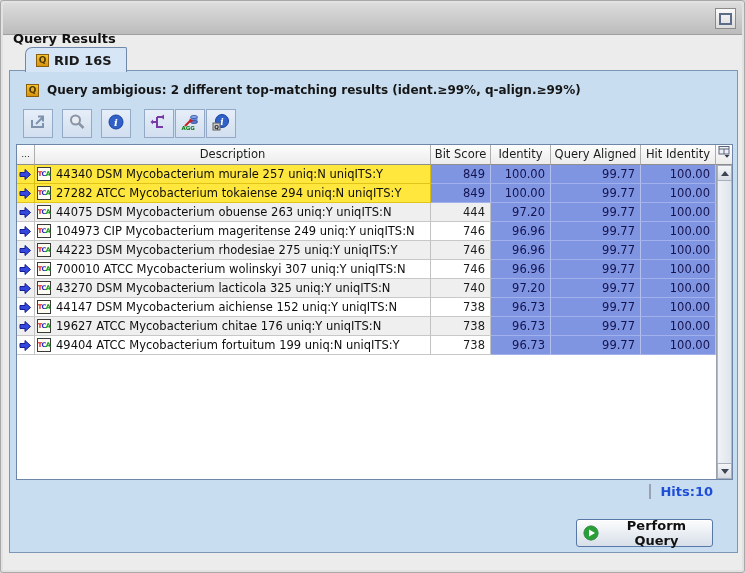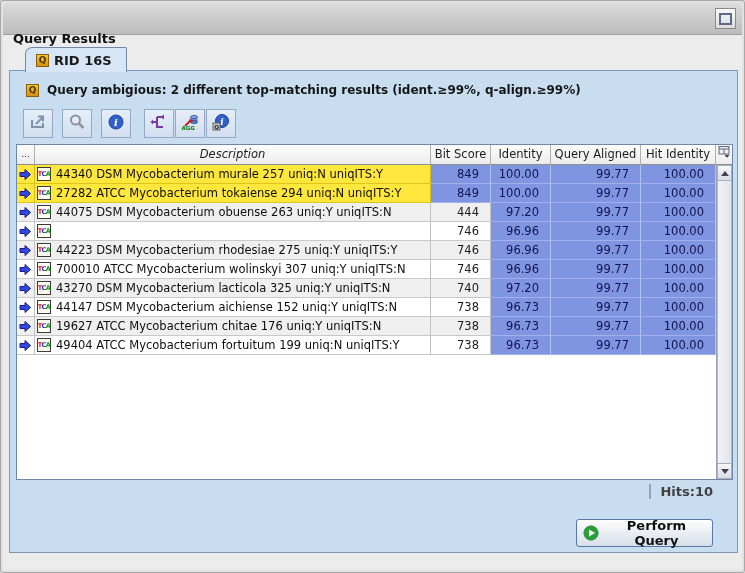--- a/index.html
+++ b/index.html
@@ -40,60 +40,60 @@
   .tbtn.g2{margin-right:13px;}
   .tbtn.grp{margin-right:1px;}
   
   .tablewrap{position:absolute;left:6px;top:73px;width:717px;height:336px;
     background:#fff;border:1px solid #6e86a8;box-sizing:border-box;}
   .thead{display:flex;height:20px;background:#f5f5f5;}
   .hc{box-sizing:border-box;border-right:1px solid #aeaeae;border-bottom:1px solid #8e8e8e;
     font-size:11.5px;color:#1c1c1c;text-align:center;line-height:19px;
     overflow:hidden;white-space:nowrap;background:linear-gradient(#fdfdfd,#ececec);}
   .h0{width:18px;font-size:9px;}
-  .hdesc{width:396px;font-style:italic;}
+  .hdesc{width:396px;}
   .hnum{width:60px;}
   .hqa{width:90px;}
   .hha{width:75px;}
   .hcorner{width:16px;border-right:none;display:flex;align-items:center;justify-content:center;cursor:pointer;}
   .tbody{display:flex;height:314px;}
   .rows{width:699px;background:#fff;}
   .trow{display:flex;height:19px;box-sizing:border-box;cursor:default;}
   .c{box-sizing:border-box;height:19px;line-height:18px;border-right:1px solid #c2c2c2;
     border-bottom:1px solid #c8c8c8;overflow:hidden;white-space:nowrap;background:#fff;}
   .trow.stripe .c{background:#efefef;}
   .trow.sel .carrow,.trow.sel .cdesc{background:#ffe73e;border-bottom:1px solid #e0c418;border-right-color:#d8bc10;}
   .carrow{width:18px;display:flex;align-items:center;justify-content:center;}
   .cdesc{width:396px;display:flex;align-items:center;gap:5px;padding-left:2px;
     font-size:11.5px;color:#0e0e0e;}
   .tca{display:inline-flex;align-items:center;justify-content:center;width:14px;height:14px;
     background:#fffdf2;border:1px solid #3a3a3a;box-sizing:border-box;flex:none;}
   .tca i{font-style:normal;font-weight:bold;font-size:6.5px;letter-spacing:-0.5px;}
   .tca .b0{color:#d42020;}
   .tca .b1{color:#2828cc;}
   .tca .b2{color:#12a018;}
-  .cnum{width:60px;text-align:right;padding-right:11px;font-size:11.5px;color:#1c1c1c;}
+  .cnum{width:60px;text-align:right;padding-right:5px;font-size:11.5px;color:#1c1c1c;}
   .cnum.blue{background:#8095e2 !important;color:#13134e;
     border-right:1px solid #b4c1f0;border-bottom:1px solid #a2b0ec;}
   .cqa{width:90px;}
   .cha{width:75px;}
   
   .vscroll{width:16px;background:#e9e9e9;border-left:1px solid #9aa2ae;
     box-sizing:border-box;display:flex;flex-direction:column;}
   .sbtn{height:16px;background:linear-gradient(#f4f6f8,#d8dde4);border:1px solid #a8b0bc;
     box-sizing:border-box;display:flex;align-items:center;justify-content:center;cursor:pointer;}
   .tri-up{width:0;height:0;border-left:4px solid transparent;border-right:4px solid transparent;
     border-bottom:5px solid #3c4454;}
   .tri-down{width:0;height:0;border-left:4px solid transparent;border-right:4px solid transparent;
     border-top:5px solid #3c4454;}
   .sthumb{flex:1;background:linear-gradient(90deg,#f0f3f7,#dfe5ec);
     border:1px solid #b2bac6;border-top:none;border-bottom:none;box-sizing:border-box;cursor:grab;}
   
   .hits{position:absolute;top:413px;right:24px;display:flex;align-items:center;
-    font-size:13px;font-weight:bold;color:#404040;}
+    font-size:13px;font-weight:bold;color:#1d4ed8;}
   .hsep{display:inline-block;width:2px;height:15px;background:#98a2b2;margin-right:9px;}
   .hval{}
   .performbtn{position:absolute;top:448px;right:24px;width:137px;height:28px;
     background:linear-gradient(#fdfdfd,#d7dfe9);border:1px solid #5878a8;border-radius:3px;
     box-shadow:inset 0 1px 0 #fff;cursor:pointer;
     display:flex;align-items:center;justify-content:center;gap:8px;
     font-family:"DejaVu Sans","Liberation Sans",sans-serif;
     font-size:13px;font-weight:bold;color:#111;}
 </style>
 </head>
@@ -262,20 +262,21 @@
                 <svg width="13" height="13" viewBox="0 0 13 13">
                   <polygon points="1,4.5 6,4.5 6,1.5 11.5,6.5 6,11.5 6,8.5 1,8.5" fill="#3448e0" stroke="#141c90" stroke-width="1"></polygon>
                 </svg>
               </div>
               <div class="c cdesc">
                 <span class="tca">
                   <i class="b0">T</i>
                   <i class="b1">C</i>
                   <i class="b2">A</i>
                 </span>
+                <span class="dtxt">104973 CIP Mycobacterium mageritense 249 uniq:Y uniqITS:N</span>
               </div>
               <div class="c cnum">746</div>
               <div class="c cnum blue">96.96</div>
               <div class="c cnum blue cqa">99.77</div>
               <div class="c cnum blue cha">100.00</div>
             </div>
             <div class="trow stripe">
               <div class="c carrow">
                 <svg width="13" height="13" viewBox="0 0 13 13">
                   <polygon points="1,4.5 6,4.5 6,1.5 11.5,6.5 6,11.5 6,8.5 1,8.5" fill="#3448e0" stroke="#141c90" stroke-width="1"></polygon>

